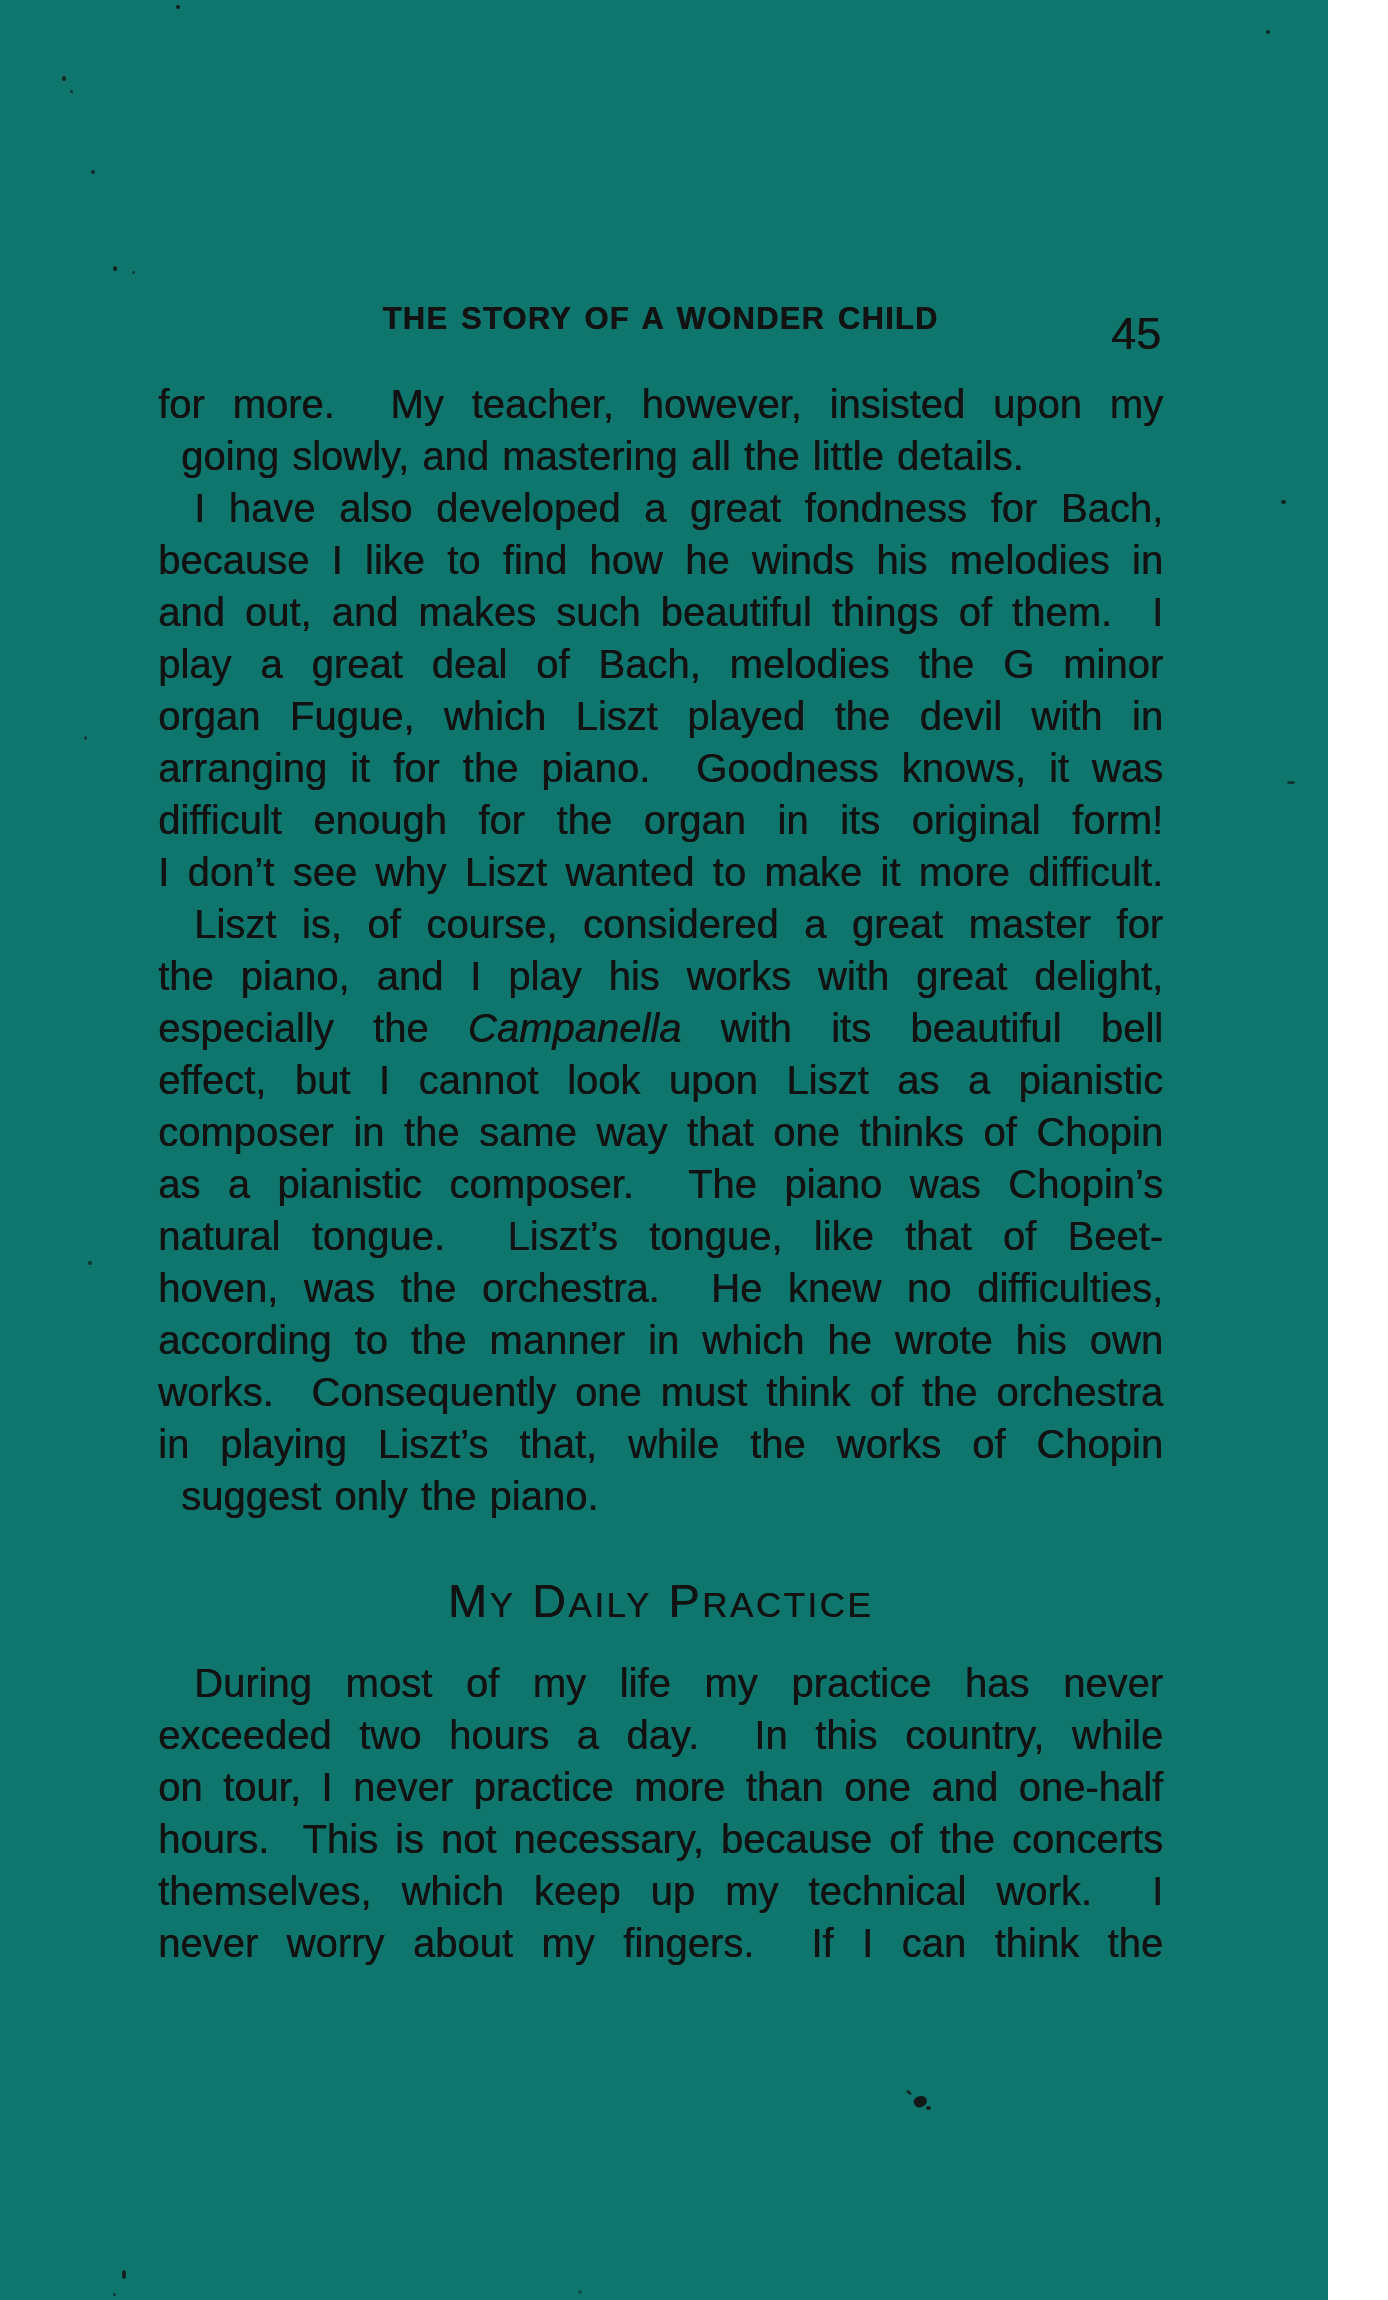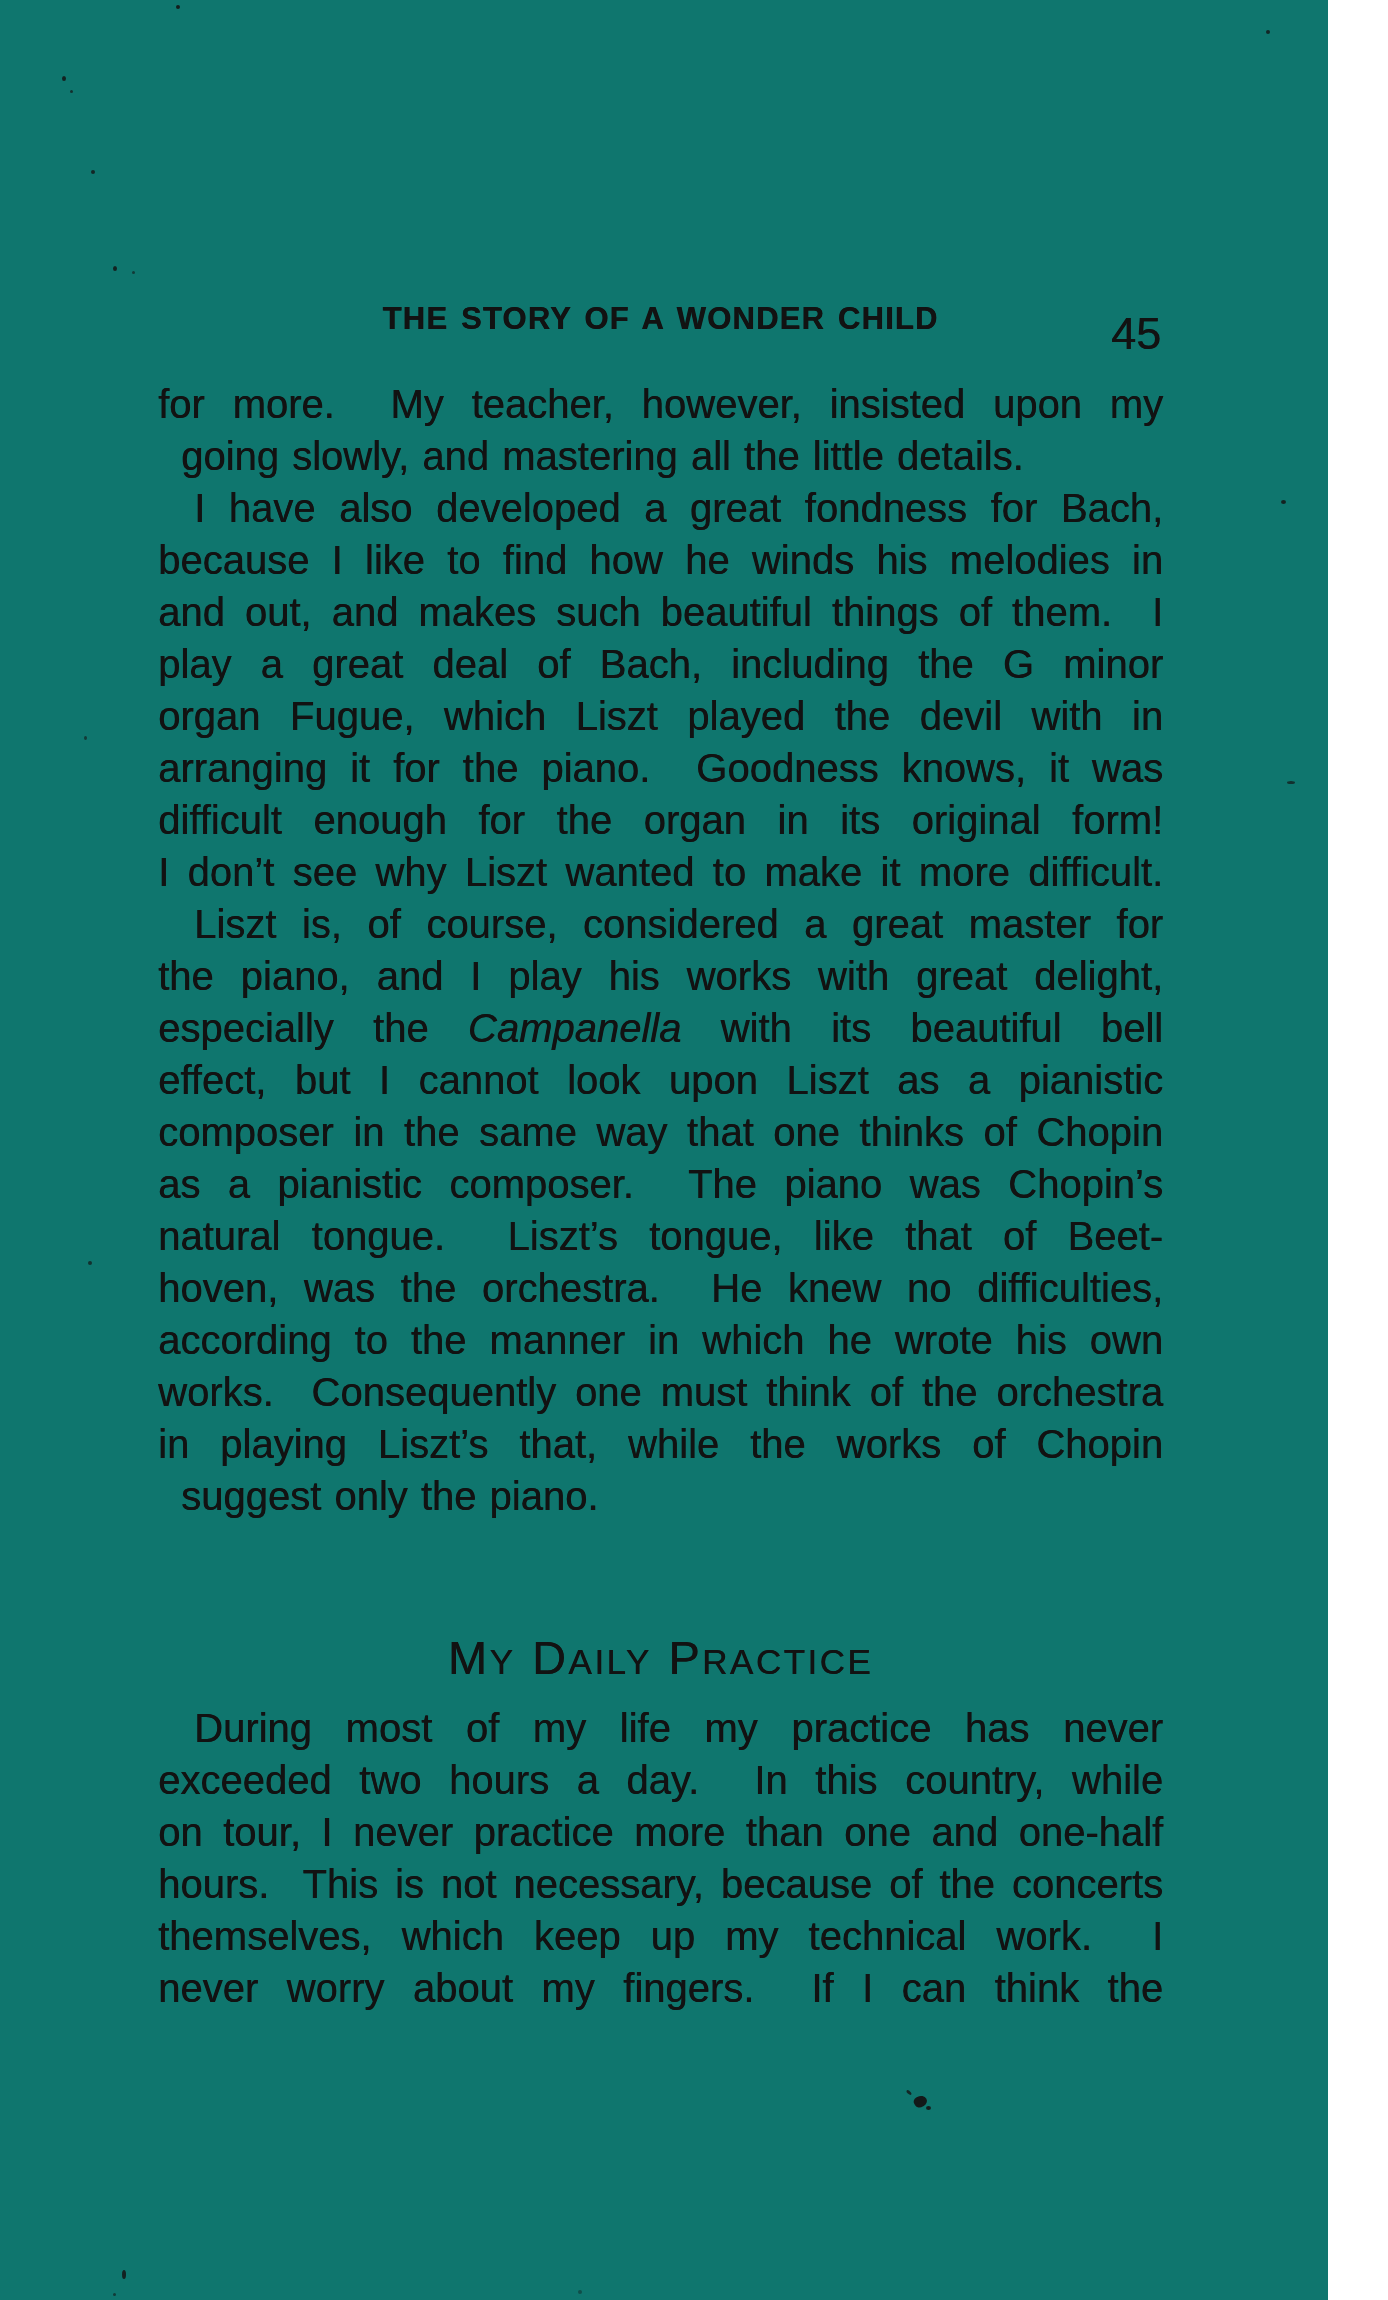--- a/index.html
+++ b/index.html
@@ -63,22 +63,22 @@
     text-align-last: left;
     margin-left: 23px;
     -moz-text-align-last: left;
   }
   .line.indent { padding-left: 36px; }
   .line em { font-style: italic; }
 
   
   .section-heading {
     height: 52px;
-    line-height: 72px;
-    margin-top: 100px;
+    line-height: 48px;
+    margin-top: 55px;
     margin-bottom: 28px;
     text-align: center;
     letter-spacing: 2.5px;
     word-spacing: 5px;
     white-space: nowrap;
   }
   .section-heading .big   { font-size: 47px; }
   .section-heading .small { font-size: 35px; }
 
   
@@ -101,21 +101,21 @@
 
   <div class="text-block" id="text-block">
       <div class="para">
         <div class="line">for more.&nbsp; My teacher, however, insisted upon my</div>
         <div class="line end">going slowly, and mastering all the little details.</div>
       </div>
       <div class="para">
         <div class="line indent">I have also developed a great fondness for Bach,</div>
         <div class="line">because I like to find how he winds his melodies in</div>
         <div class="line">and out, and makes such beautiful things of them.&nbsp; I</div>
-        <div class="line">play a great deal of Bach, including the G minor</div>
+        <div class="line">play a great deal of Bach, melodies the G minor</div>
         <div class="line">organ Fugue, which Liszt played the devil with in</div>
         <div class="line">arranging it for the piano.&nbsp; Goodness knows, it was</div>
         <div class="line">difficult enough for the organ in its original form!</div>
         <div class="line">I don’t see why Liszt wanted to make it more difficult.</div>
       </div>
       <div class="para">
         <div class="line indent">Liszt is, of course, considered a great master for</div>
         <div class="line">the piano, and I play his works with great delight,</div>
         <div class="line">especially the <em>Campanella</em> with its beautiful bell</div>
         <div class="line">effect, but I cannot look upon Liszt as a pianistic</div>

